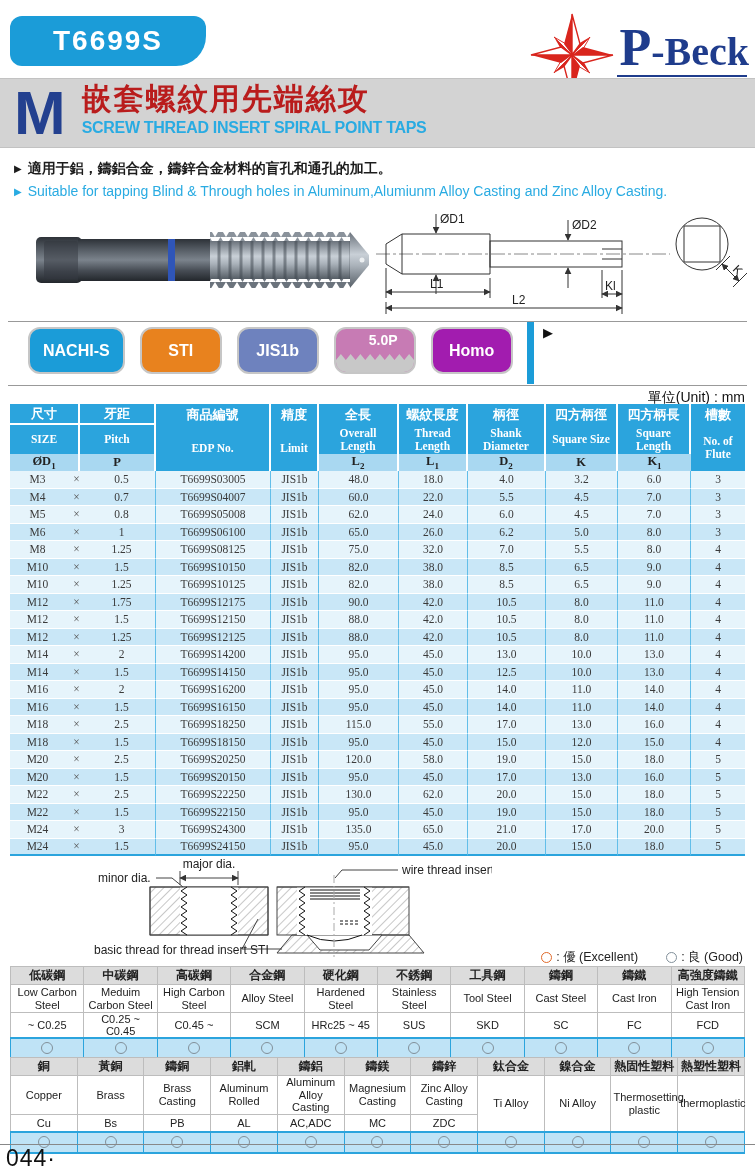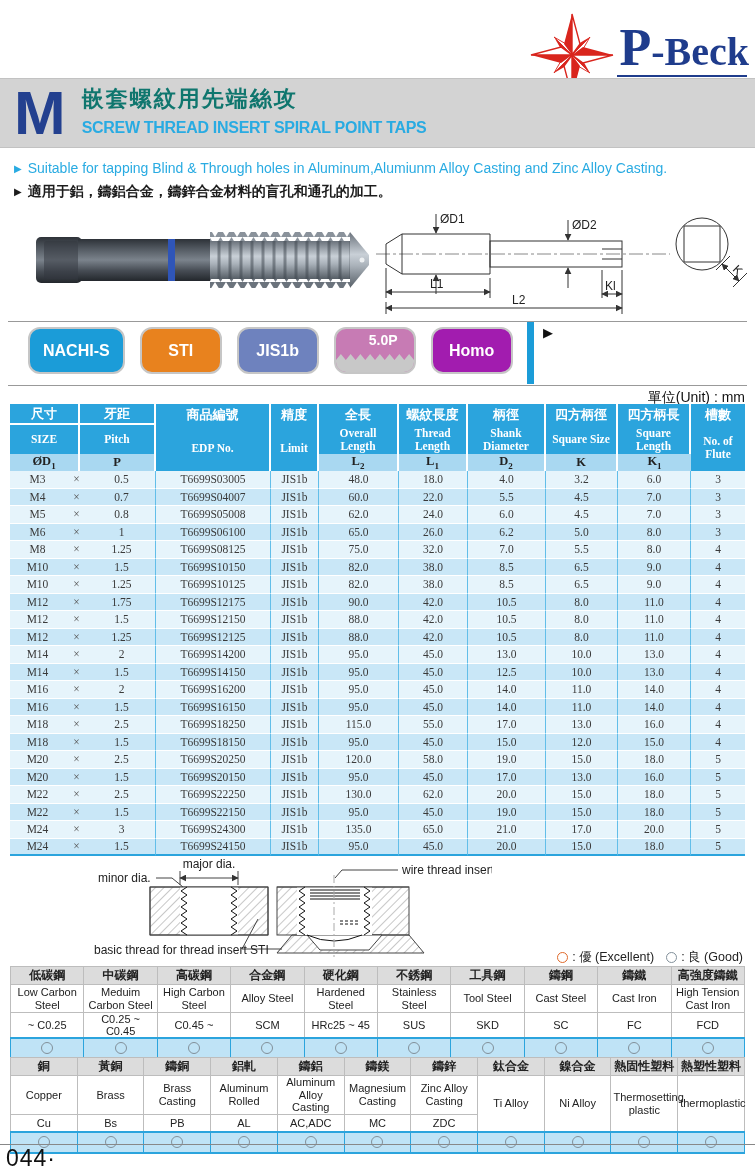--- a/index.html
+++ b/index.html
@@ -20,21 +20,21 @@
   .brand-suffix { font-size:40px; line-height:0.95; }
   .brand-under { width:130px; border-top:2px solid #1F3C8C; margin-top:2px; margin-right:2px; }
   .brand-under.u2 { width:122px; }
   .brand-under.u3 { width:114px; }
 
   
   .title-bar { position:absolute; left:0; top:78px; width:755px; height:70px;
     background:#D3D3D3; border-top:1px solid #c2c2c2; border-bottom:1px solid #c2c2c2;
     display:flex; align-items:center; padding-left:14px; }
   .title-m { font-size:62px; font-weight:800; color:#23408F; line-height:0.9; margin-right:16px; }
-  .title-zh { font-size:22px; font-weight:bold; color:#0f766e; letter-spacing:2px; line-height:30px; }
+  .title-zh { font-size:30px; font-weight:bold; color:#b91c1c; letter-spacing:2px; line-height:30px; }
   .title-en { font-size:16px; font-weight:bold; color:#29ABE2; letter-spacing:-0.3px; line-height:28px; }
 
   
   .intro { position:absolute; left:14px; top:157px; }
   .intro-line { font-size:14px; line-height:22px; }
   .intro-zh { color:#1c1c1c; font-weight:600; }
   .intro-en { color:#29ABE2; }
   .bullet-ic { font-size:10px; margin-right:6px; vertical-align:1px; }
 
   
@@ -75,41 +75,44 @@
   .spec-table tbody tr.even { background:#E6F4FB; }
   .spec-table tbody tr.odd  { background:#C9E7F7; }
   .spec-table tbody tr:last-child td { border-bottom:2px solid #2BA4DD; }
   .size-cell .sz { display:inline-block; width:44px; text-align:center; }
   .size-cell .tx { display:inline-block; width:34px; text-align:center; color:#555; }
   .size-cell .pt { display:inline-block; width:56px; text-align:center; }
 
   .insert-diagram { position:absolute; left:92px; top:857px; }
 
   
-  .legend { position:absolute; top:949px; right:12px; display:flex; gap:12px; font-size:12.5px; color:#222; align-items:center; }
+  .legend { position:absolute; top:949px; right:12px; display:flex; gap:28px; font-size:12.5px; color:#222; align-items:center; }
   .rate-circle { display:inline-block; width:12px; height:12px; border-radius:50%; border:1.5px solid #82909a; }
   .rate-ex { border-color:#E06A2B; }
   .legend .rate-circle { width:11px; height:11px; vertical-align:-2px; margin-right:4px; }
 
   
   .mat-table { position:absolute; left:10px; width:735px; border-collapse:collapse; table-layout:fixed; font-size:11px; color:#222; }
   .mat-1 { top:966px; } .mat-2 { top:1057px; }
   .mat-table td { border:1px solid #BDBDBD; text-align:center; vertical-align:middle; padding:0 2px; }
   .m-zh td { background:#DCDCDC; font-weight:bold; font-size:12px; height:14px; }
   .m-en td { background:#fff; height:28px; line-height:1.15; }
   .m-code td { background:#fff; height:18px; }
   .m-circle td { background:#BFE3F6; height:21px; border:1px solid #2BA4DD; border-top:2px solid #2BA4DD; border-bottom:2px solid #2BA4DD; }
 
   .page-number { position:absolute; left:6px; top:1145px; font-size:23px; color:#111; letter-spacing:1px; }
 </style>
 </head>
 <body>
 
 <div class="page">
 
+  <div class="model-badge">
+    <span>T6699S</span>
+  </div>
 
   <div class="logo">
     <svg width="86" height="88" viewBox="0 0 86 88">
       <defs>
         <g id="cpt">
           <path d="M0,0 L-8,-11 L0,-41 Z" fill="#D9251D"></path>
           <path d="M0,0 L8,-11 L0,-41 Z" fill="#fff" stroke="#D9251D" stroke-width="1.4"></path>
         </g>
       </defs>
       <g transform="translate(43,45)">
@@ -136,22 +139,22 @@
 
   <div class="title-bar">
     <div class="title-m">M</div>
     <div>
       <div class="title-zh">嵌套螺紋用先端絲攻</div>
       <div class="title-en">SCREW THREAD INSERT SPIRAL POINT TAPS</div>
     </div>
   </div>
 
   <div class="intro">
+    <div class="intro-line intro-zh"><span class="bullet-ic">▶</span><span>適用于鋁，鑄鋁合金，鑄鋅合金材料的盲孔和通孔的加工。</span></div>
     <div class="intro-line intro-en"><span class="bullet-ic">▶</span><span>Suitable for tapping Blind &amp; Through holes in Aluminum,Alumiunm Alloy Casting and Zinc Alloy Casting.</span></div>
-    <div class="intro-line intro-zh"><span class="bullet-ic">▶</span><span>適用于鋁，鑄鋁合金，鑄鋅合金材料的盲孔和通孔的加工。</span></div>
   </div>
 
   <svg class="tap-photo" width="345" height="104" viewBox="0 0 345 104">
     <defs>
       <linearGradient id="gsh" x1="0" y1="0" x2="0" y2="1">
         <stop offset="0" stop-color="#2d3238"></stop>
           <stop offset="0.25" stop-color="#555c64"></stop>
         <stop offset="0.5" stop-color="#7b838c"></stop>
           <stop offset="0.75" stop-color="#474d55"></stop>
         <stop offset="1" stop-color="#23272c"></stop>

